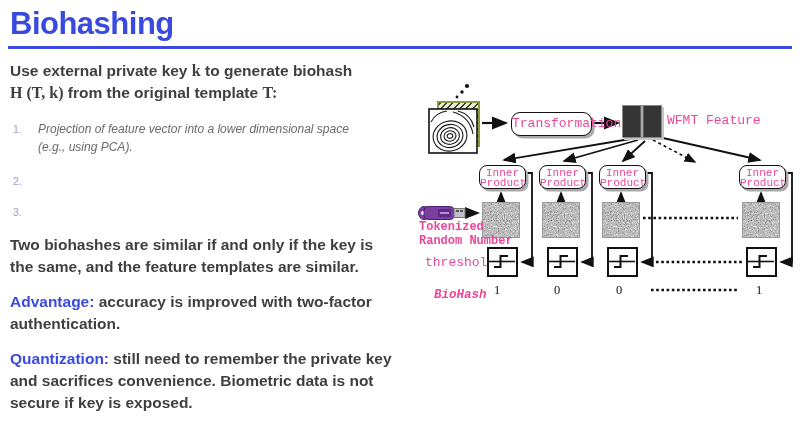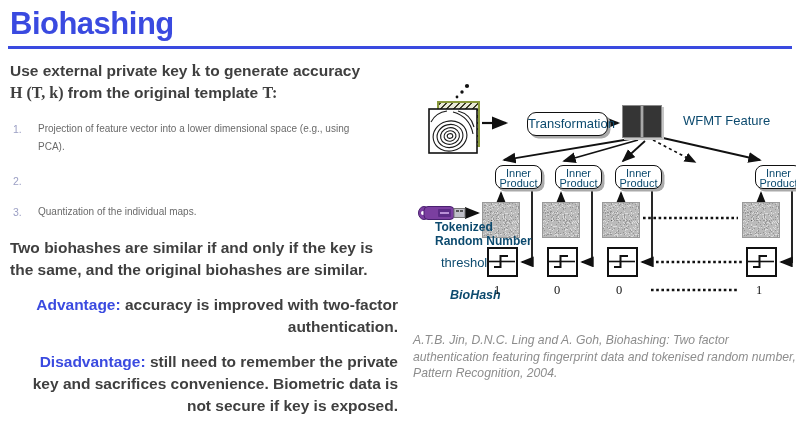--- a/index.html
+++ b/index.html
@@ -15,37 +15,37 @@
   }
   .rule { position:absolute; left:8px; top:46px; width:784px; height:3px; background:#3a4ae0; }
 
   
   .left { position:absolute; left:10px; top:60px; width:388px; color:#3f3f3f; }
   .intro { margin:0 0 0 0; font-size:15.5px; font-weight:bold; line-height:22px; color:#3f3f3f; }
   .serif { font-family:"Liberation Serif", serif; font-size:16px; font-weight:bold; }
   .steps { margin-top:16px; }
   .step { display:flex; margin-bottom:16px; }
   .step-num { width:28px; flex:0 0 28px; font-size:10.5px; color:#9b9fc4; padding-top:3px; padding-left:3px; }
-  .step-text { font-size:10px; color:#6a6a6a; line-height:18px; width:340px; }
+  .step-text { font-size:12px; color:#6a6a6a; line-height:18px; width:340px;font-style:italic; }
   .statement { margin:2px 0 0 0; font-size:15.5px; font-weight:bold; line-height:22px; color:#3f3f3f; }
-  .adv { margin:13px 0 0 0; font-size:15.5px; font-weight:bold; line-height:22px; color:#3f3f3f;text-align:right; }
+  .adv { margin:13px 0 0 0; font-size:15.5px; font-weight:bold; line-height:22px; color:#3f3f3f; }
   .blue { color:#3a4ae0; }
 
   
   .ref {
     position:absolute; left:413px; width:392px; margin:0;
     font-size:12.2px; font-style:italic; color:#8d8d8d; line-height:16.5px;
   }
   .ref1 { top:332px; }
   .ref2 { top:382px; }
 
   
   .diagram { position:absolute; left:404px; top:80px; width:404px; height:225px; }
   .overlay { position:absolute; left:0; top:0; z-index:1; }
-  .dserif { font-family:Liberation Sans, sans-serif; color:#0c4a6e;margin-left:16px; }
+  .dserif { font-family:Liberation Mono, monospace; color:#ec4899; }
 
   .fp-back {
     position:absolute; left:33px; top:21px; width:43px; height:46px; z-index:2;
     border:2px solid #8a9a3c;
     background:repeating-linear-gradient(135deg,#3c3c28 0 1.5px,#e9e9d8 1.5px 4.5px);
   }
   .fp-front { position:absolute; left:24px; top:28px; z-index:3; }
 
   .box {
     position:absolute; z-index:2; background:#fff; border:1.6px solid #111;
@@ -109,41 +109,40 @@
       <marker id="ah" markerWidth="9" markerHeight="8" refX="6.5" refY="3" orient="auto">
         <path d="M0,0 L7.5,3 L0,6 z" fill="#111"></path>
       </marker>
     </defs>
   </svg>
 
   <h1 class="title">Biohashing</h1>
   <div class="rule"></div>
 
   <div class="left">
-    <p class="intro"><span>Use external private key </span><span class="serif">k</span><span> to generate accuracy</span><br><span class="serif">H (T, k)</span><span> from the original template </span><span class="serif">T:</span></p>
+    <p class="intro"><span>Use external private key </span><span class="serif">k</span><span> to generate biohash</span><br><span class="serif">H (T, k)</span><span> from the original template </span><span class="serif">T:</span></p>
 
     <div class="steps">
       <div class="step">
         <span class="step-num">1.</span>
         <span class="step-text">Projection of feature vector into a lower dimensional space (e.g., using PCA).</span>
       </div>
       <div class="step">
         <span class="step-num">2.</span>
       </div>
       <div class="step">
         <span class="step-num">3.</span>
-        <span class="step-text">Quantization of the individual maps.</span>
       </div>
     </div>
 
-    <p class="statement">Two biohashes are similar if and only if the key is the same, and the original biohashes are similar.</p>
+    <p class="statement">Two biohashes are similar if and only if the key is the same, and the feature templates are similar.</p>
 
     <p class="adv"><span class="blue">Advantage:</span><span> accuracy is improved with two-factor authentication.</span></p>
 
-    <p class="adv"><span class="blue">Disadvantage:</span><span> still need to remember the private key and sacrifices convenience. Biometric data is not secure if key is exposed.</span></p>
+    <p class="adv"><span class="blue">Quantization:</span><span> still need to remember the private key and sacrifices convenience. Biometric data is not secure if key is exposed.</span></p>
   </div>
 
   <div class="diagram">
 
     <svg class="overlay" width="404" height="225">
 
       <circle cx="63" cy="6" r="2.1" fill="#111"></circle>
       <circle cx="58" cy="12" r="1.7" fill="#111"></circle>
       <circle cx="53" cy="17" r="1.4" fill="#111"></circle>
 
@@ -262,15 +261,14 @@
           </g>
         </svg></div>
 
     <div class="biohash-label dserif">BioHash</div>
     <div class="bit b0">1</div>
     <div class="bit b1">0</div>
     <div class="bit b2">0</div>
     <div class="bit b3">1</div>
   </div>
 
-  <p class="ref ref1">A.T.B. Jin, D.N.C. Ling and A. Goh, Biohashing: Two factor authentication featuring fingerprint data and tokenised random number, Pattern Recognition, 2004.</p>
 
 </div>
 
 </body></html>

